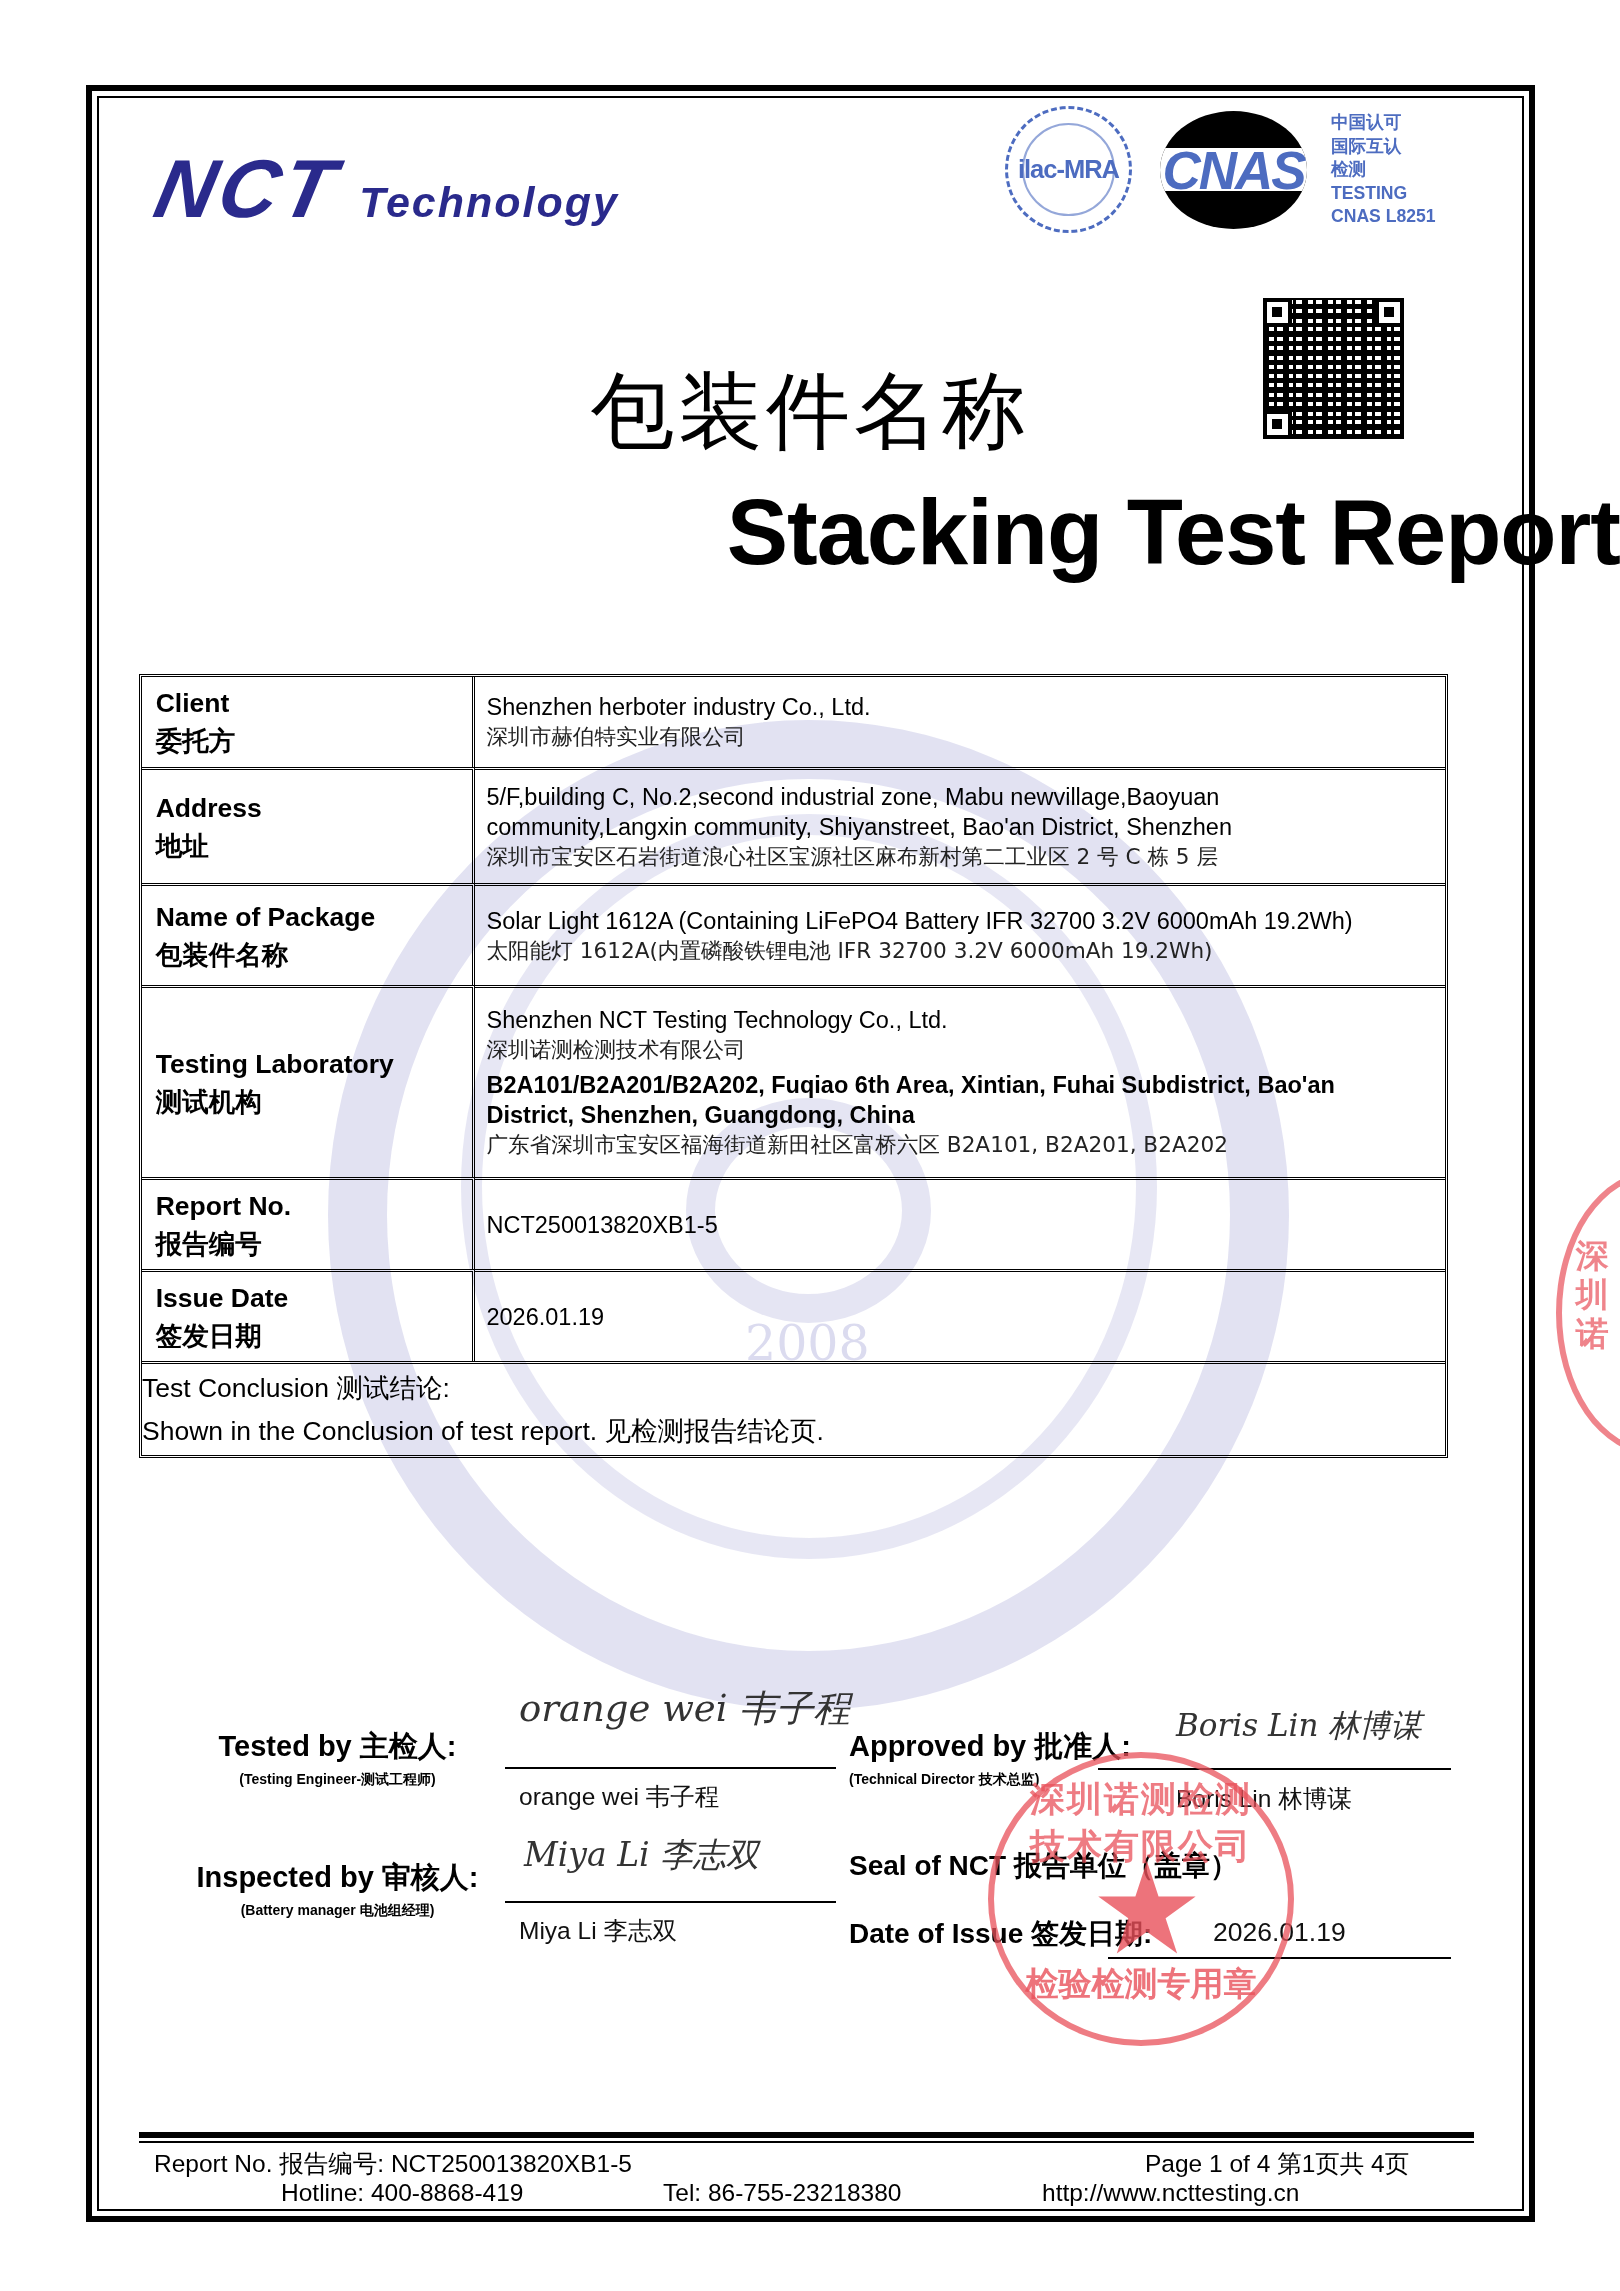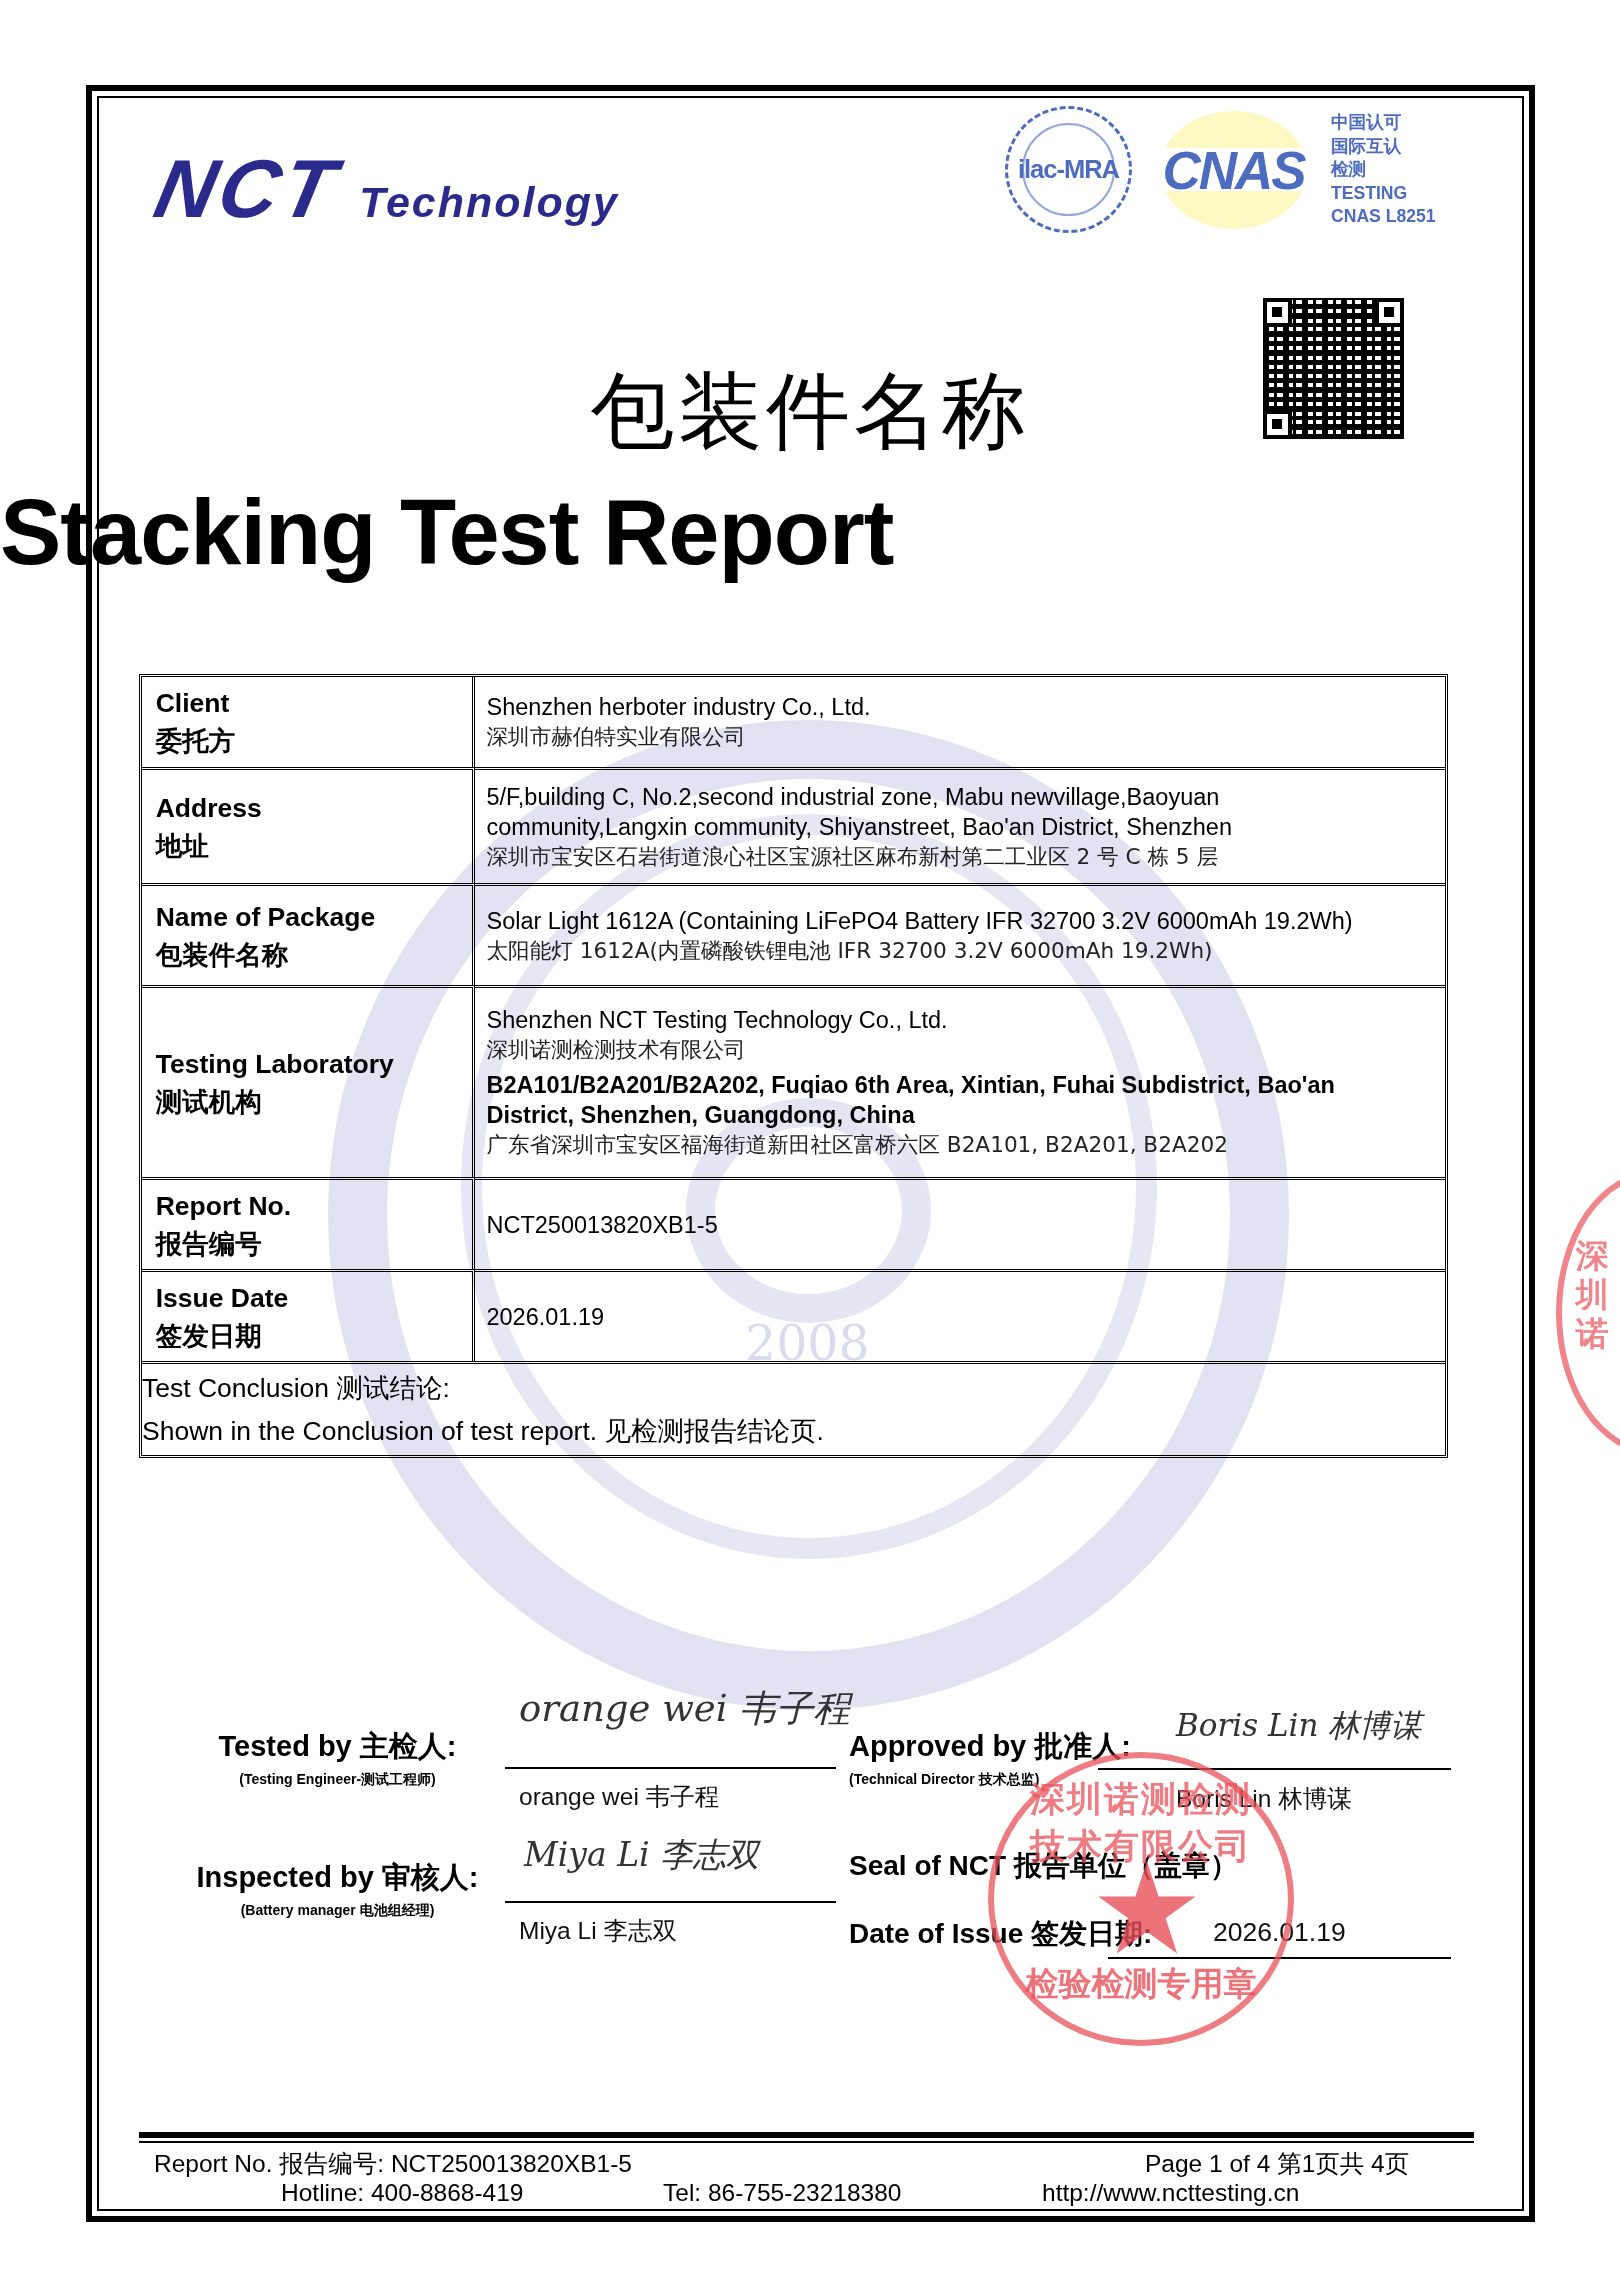--- a/index.html
+++ b/index.html
@@ -6,34 +6,34 @@
   body { width:1620px; height:2292px; position:relative; overflow:hidden; font-family:"Liberation Sans", "DejaVu Sans", sans-serif; color:#000; }
   .frame-outer { position:absolute; left:86px; top:85px; width:1449px; height:2137px; border:6.9px solid #000; box-sizing:border-box; }
   .frame-inner { position:absolute; left:97px; top:96px; width:1427px; height:2115px; border:2px solid #000; box-sizing:border-box; }
 
   .logo { position:absolute; left:157px; top:142px; }
   .logo .nct { font-family:"Liberation Sans", sans-serif; font-weight:bold; font-style:italic; font-size:82px; color:#2a2a8c; letter-spacing:3.9px; transform:skewX(-12deg); display:inline-block; position:relative; }
   .logo .tech { font-family:"Liberation Sans", sans-serif; font-weight:bold; font-style:italic; font-size:43px; color:#2a2a8c; margin-left:17.6px; letter-spacing:2px; position:relative; }
 
   .ilac { position:absolute; left:1005px; top:106px; width:127px; height:127px; border-radius:50%; border:3.9px dashed #4d6cc0; box-sizing:border-box; display:flex; align-items:center; justify-content:center; color:#4d6cc0; font-weight:bold; font-size:25.5px; letter-spacing:-1px; }
   .ilac::before { content:""; position:absolute; inset:13.7px; border-radius:50%; border:2.9px solid #4d6cc0; opacity:.6; }
-  .cnas { position:absolute; left:1160px; top:111px; width:147px; height:118px; border-radius:50%; background:#fef9c3; overflow:hidden; }
+  .cnas { position:absolute; left:1160px; top:111px; width:147px; height:118px; border-radius:50%; background:#000000; overflow:hidden; }
   .cnas .band { position:absolute; left:-4.9px; right:-4.9px; top:37px; height:43px; background:#fff; }
   .cnas .txt { position:absolute; left:0; right:0; top:29px; text-align:center; font-size:53px; font-weight:bold; font-style:italic; color:#4d6cc0; letter-spacing:-2px; }
   .cnas-side { position:absolute; left:1331px; top:111px; color:#4d6cc0; font-weight:bold; font-size:17.6px; line-height:23.5px; }
 
   .qr { position:absolute; left:1263px; top:298px; width:141px; height:141px; background:
       repeating-linear-gradient(90deg,#000 0 5.9px,#fff 5.9px 10.8px,#000 10.8px 13.7px,#fff 13.7px 19.6px),
       repeating-linear-gradient(0deg,#000 0 4.9px,#fff 4.9px 8.8px,#000 8.8px 14.7px,#fff 14.7px 18.6px);
       background-blend-mode:multiply; }
   .qr .finder { position:absolute; width:29px; height:29px; border:4.9px solid #000; background:#fff; box-sizing:border-box; }
   .qr .finder::after { content:""; position:absolute; left:4.9px; top:4.9px; width:9.8px; height:9.8px; background:#000; }
 
   .title-cn { position:absolute; left:0; width:1620px; top:355px; text-align:center; font-family:"DejaVu Serif", serif; font-size:84px; letter-spacing:3.9px; }
-  .title-en { position:absolute; left:0; width:1620px; top:480px; text-align:left; font-size:92px; font-weight:bold; letter-spacing:-1px; }
+  .title-en { position:absolute; left:0; width:1620px; top:480px; text-align:right; font-size:92px; font-weight:bold; letter-spacing:-1px; }
 
   .watermark { position:absolute; left:328px; top:720px; width:961px; height:990px; border-radius:50%; border:59px solid rgba(110,110,190,0.20); box-sizing:border-box; }
   .watermark2 { position:absolute; left:461px; top:814px; width:696px; height:745px; border-radius:50%; border:21.6px solid rgba(110,110,190,0.17); box-sizing:border-box; }
   .watermark-year { position:absolute; left:745px; top:1315px; font-size:49px; color:rgba(110,110,190,0.25); font-family:"DejaVu Serif", serif; }
   .watermark-n { position:absolute; left:686px; top:1098px; width:245px; height:225px; border-radius:50%; border:29px solid rgba(110,110,190,0.18); box-sizing:border-box; }
 
   table.info { position:absolute; left:139px; top:674px; width:1309px; border-collapse:separate; border-spacing:0; border:2.9px double #000; border-width:3.9px; border-style:double; }
   table.info td { border:2.9px double #000; border-width:0; vertical-align:middle; padding:0; }
   table.info tr td { border-top:3.9px double #000; }
   table.info tr:first-child td { border-top:0; }

